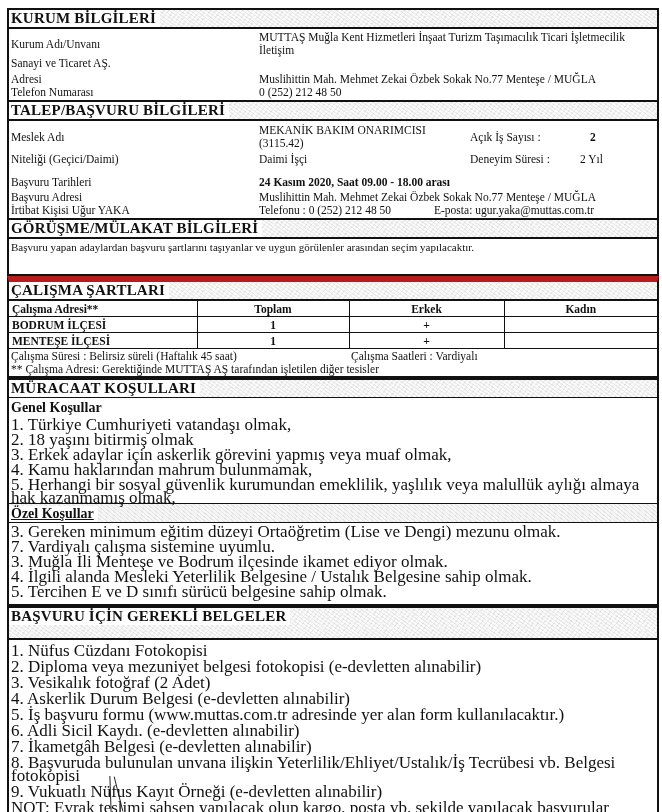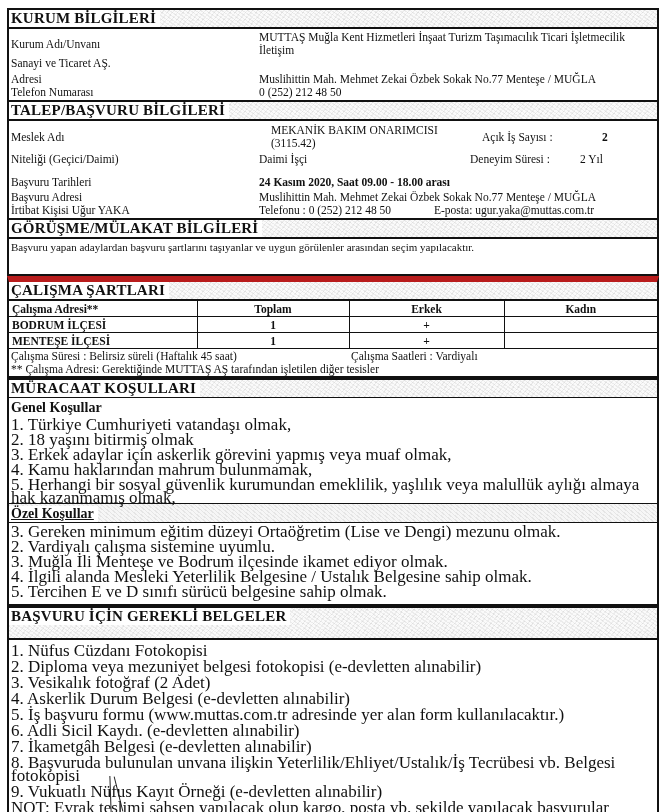--- a/index.html
+++ b/index.html
@@ -65,21 +65,21 @@
     </div>
   </div>
 
   <div class="box">
     <div class="sec-head">
       <span class="sec-title">TALEP/BAŞVURU BİLGİLERİ</span>
     </div>
     <div style="padding:5px 0 1px 0;">
       <div class="row" style="height:22px">
         <span class="lbl">Meslek Adı</span>
-        <span style="width:211px;margin-left:40px">MEKANİK BAKIM ONARIMCISI (3115.42)</span>
+        <span style="width:211px;margin-left:28px">MEKANİK BAKIM ONARIMCISI (3115.42)</span>
         <span style="width:110px">Açık İş Sayısı   :</span>
         <span class="bold" style="margin-left:10px">2</span>
       </div>
       <div class="row" style="height:22px">
         <span class="lbl">Niteliği (Geçici/Daimi)</span>
         <span style="width:211px;margin-left:28px">Daimi İşçi</span>
         <span style="width:110px">Deneyim Süresi :</span>
         <span style="">2 Yıl</span>
       </div>
       <div class="row" style="height:18px;margin-top:3px">
@@ -156,21 +156,21 @@
       <div class="list-item">2. 18 yaşını bitirmiş olmak</div>
       <div class="list-item">3. Erkek adaylar için askerlik görevini yapmış veya muaf olmak,</div>
       <div class="list-item">4. Kamu haklarından mahrum bulunmamak,</div>
       <div class="list-item">5. Herhangi bir sosyal güvenlik kurumundan emeklilik, yaşlılık veya malullük aylığı almaya hak kazanmamış olmak,</div>
     </div>
     <div class="sub-head" style="border-top:1px solid #111">
       <span class="sub-title">Özel Koşullar</span>
     </div>
     <div style="height:80px;padding-top:1px">
       <div class="list-item">3. Gereken minimum eğitim düzeyi Ortaöğretim (Lise ve Dengi) mezunu olmak.</div>
-      <div class="list-item">2. Vardiyalı çalışma sistemine uyumlu.</div>
+      <div class="list-item">7. Vardiyalı çalışma sistemine uyumlu.</div>
       <div class="list-item">3. Muğla İli Menteşe ve Bodrum ilçesinde ikamet ediyor olmak.</div>
       <div class="list-item">4. İlgili alanda Mesleki Yeterlilik Belgesine / Ustalık Belgesine sahip olmak.</div>
       <div class="list-item">5. Tercihen E ve D sınıfı sürücü belgesine sahip olmak.</div>
     </div>
   </div>
 
   <div class="box" style="border-top:2px solid #111">
     <div class="sec-head tall" style="border-bottom:2px solid #111">
       <span class="sec-title">BAŞVURU İÇİN GEREKLİ BELGELER</span>
     </div>

